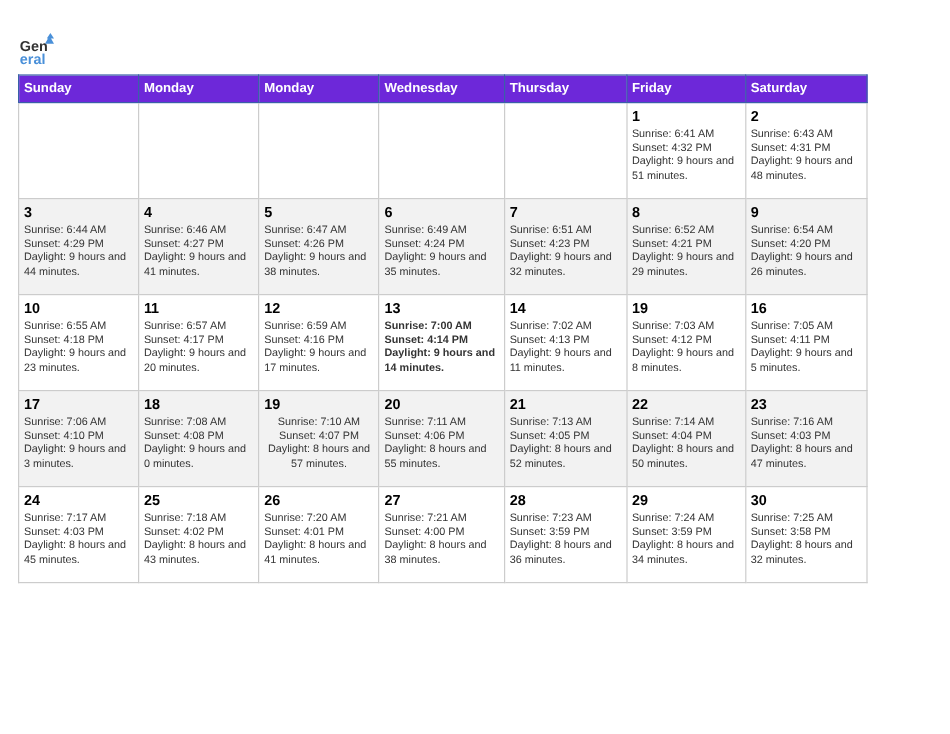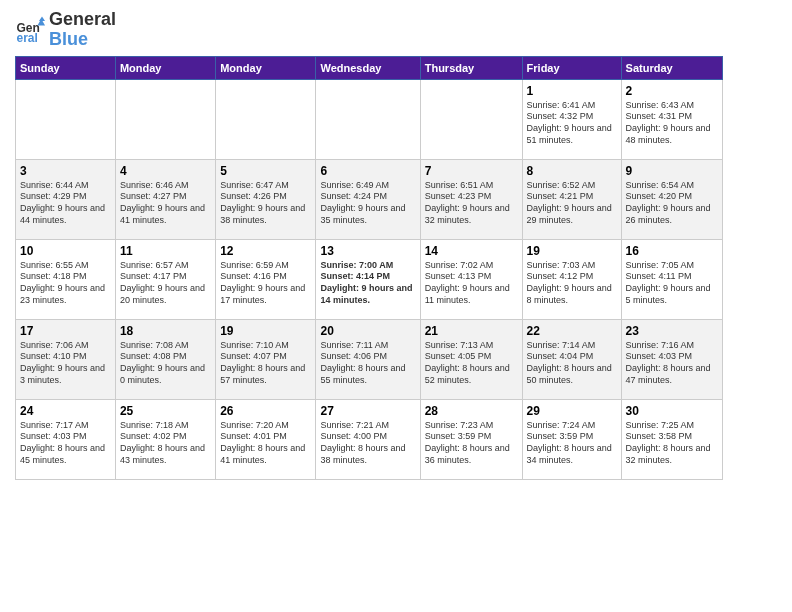--- a/index.html
+++ b/index.html
@@ -6,20 +6,21 @@
     body {
       font-family: Arial, sans-serif;
       background: #fff;
       width: 792px;
       height: 612px;
       overflow: hidden;
     }
     .container {
       width: 738px;
       padding: 10px 15px;
+      margin-top: 16px;
     }
     .header-top {
       display: flex;
       justify-content: space-between;
       align-items: flex-start;
       margin-bottom: 6px;
     }
     .logo {
       display: flex;
       align-items: center;
@@ -40,21 +41,21 @@
     .subtitle {
       font-size: 15px;
       color: #555;
     }
     table {
       width: 100%;
       border-collapse: collapse;
       font-size: 10px;
     }
     thead tr th {
-      background-color: #4c1d95;
+      background-color: #6d28d9;
       color: #fff;
       padding: 5px 4px;
       text-align: left;
       font-size: 11px;
       font-weight: bold;
       border: 1px solid #3a60a8;
     }
     tbody tr {
       border: 1px solid #ccc;
     }
@@ -91,26 +92,20 @@
 
 <div class="container">
   <div class="header-top">
     <div class="logo">
       <svg class="logo-icon" viewBox="0 0 40 40">
         <text x="2" y="22" font-size="16" font-weight="bold" fill="#333">Gen</text>
         <text x="2" y="36" font-size="16" font-weight="bold" fill="#4a90d9">eral</text>
         <polygon points="32,8 40,8 36,2" fill="#4a90d9"></polygon>
         <polygon points="30,14 40,14 35,5" fill="#4a90d9"></polygon>
       </svg>
-      <div>
-        <div style="font-size:18px;font-weight:bold;color:#333;line-height:1.1;">
-          <span style="color:#333;">General</span>
-        </div>
-        <div style="font-size:18px;font-weight:bold;color:#4a90d9;line-height:1.1;">Blue</div>
-      </div>
     </div>
     <div class="title-block">
       <div class="month-title"></div>
       <div class="subtitle"></div>
     </div>
   </div>
 
   <table>
     <thead>
       <tr>
@@ -239,21 +234,21 @@
 Daylight: 9 hours and 3 minutes.</div>
           </td>
           <td>
             <span class="day-number">18</span>
             <div class="day-info" style="white-space: pre-line;">Sunrise: 7:08 AM
 Sunset: 4:08 PM
 Daylight: 9 hours and 0 minutes.</div>
           </td>
           <td>
             <span class="day-number">19</span>
-            <div class="day-info" style="white-space: pre-line;">Sunrise: 7:10 AM
+            <div class="day-info" style="white-space: pre-line; text-align: center;">Sunrise: 7:10 AM
 Sunset: 4:07 PM
 Daylight: 8 hours and 57 minutes.</div>
           </td>
           <td>
             <span class="day-number">20</span>
             <div class="day-info" style="white-space: pre-line;">Sunrise: 7:11 AM
 Sunset: 4:06 PM
 Daylight: 8 hours and 55 minutes.</div>
           </td>
           <td>

